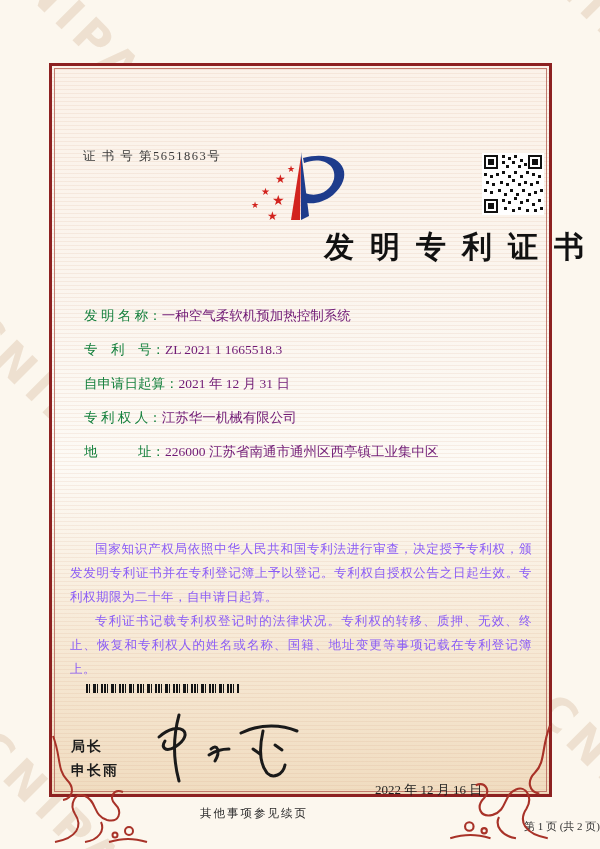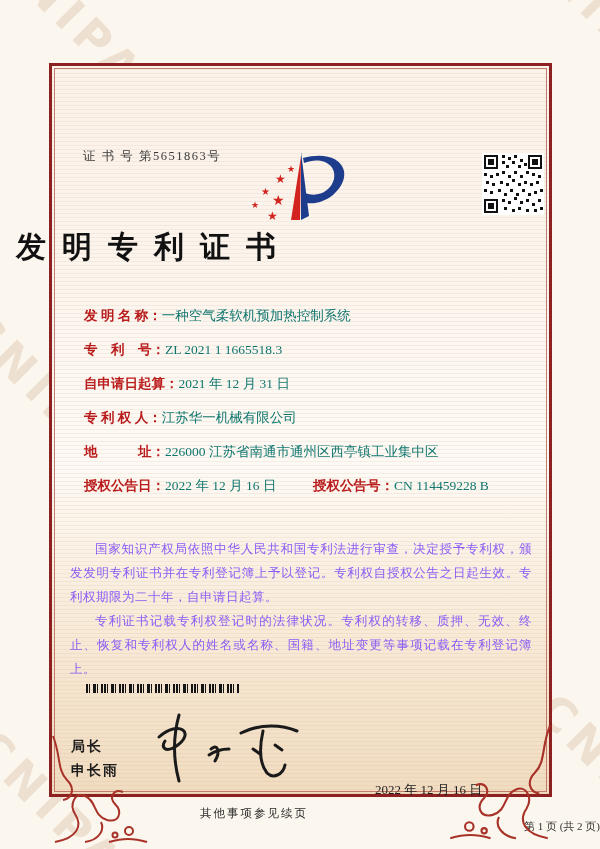--- a/index.html
+++ b/index.html
@@ -25,27 +25,27 @@
       repeating-linear-gradient(0deg, rgba(206,148,116,0.13) 0 1px, rgba(0,0,0,0) 1px 4px),
       linear-gradient(180deg,#fbf2e9 0%,#fbf5ee 30%,#fdfaf5 55%,#f7ead7 78%,#f0dcc0 100%);
   }
   .frame::after{
     content:"";position:absolute;inset:2px;border:1px solid rgba(186,104,92,0.85);
     pointer-events:none;
   }
   .abs{position:absolute;z-index:3;margin-top:48px;}
   .cert-no{left:83px;top:100px;font-size:12.5px;letter-spacing:1.5px;color:#3a3a3a;}
   .title{
-    left:0;top:179px;width:600px;text-align:left;
+    left:0;top:179px;width:600px;text-align:right;
     font-size:30px;font-weight:600;letter-spacing:16px;text-indent:16px;color:#111;
   }
   .fields{left:84px;top:261px;width:440px;font-size:13.5px;}
   .row{margin-bottom:20px;line-height:14px;white-space:nowrap;}
-  .lbl{font-weight:700;color:#b91c1c;}
-  .val{color:#0f766e;}
+  .lbl{font-weight:400;color:#15803d;}
+  .val{color:#701a75;}
   .val1{display:inline-block;width:148px;}
   .paras{left:70px;top:489px;width:462px;font-size:12.5px;line-height:24px;
          text-align:justify;color:#8b5cf6;}
   .paras p{margin:0;text-indent:2em;letter-spacing:0.5px;}
   .barcode{
     left:86px;top:636px;width:153px;height:9px;
     background:repeating-linear-gradient(90deg,
       #151515 0 2px,transparent 2px 3px,#151515 3px 4px,transparent 4px 7px,
       #151515 7px 10px,transparent 10px 11px,#151515 11px 12px,transparent 12px 15px,
       #151515 15px 17px,transparent 17px 18px);
@@ -123,23 +123,20 @@
     </div>
     <div class="row">
       <span class="lbl">自申请日起算：</span><span class="val">2021 年 12 月 31 日</span>
     </div>
     <div class="row">
       <span class="lbl">专 利 权 人：</span><span class="val">江苏华一机械有限公司</span>
     </div>
     <div class="row">
       <span class="lbl">地　　　址：</span><span class="val">226000 江苏省南通市通州区西亭镇工业集中区</span>
     </div>
-    <div class="row">
-      <span class="lbl">授权公告日：</span><span class="val val1">2022 年 12 月 16 日</span><span class="lbl">授权公告号：</span><span class="val">CN 114459228 B</span>
-    </div>
   </div>
 
   <div class="abs paras">
     <p>国家知识产权局依照中华人民共和国专利法进行审查，决定授予专利权，颁发发明专利证书并在专利登记簿上予以登记。专利权自授权公告之日起生效。专利权期限为二十年，自申请日起算。</p>
     <p>专利证书记载专利权登记时的法律状况。专利权的转移、质押、无效、终止、恢复和专利权人的姓名或名称、国籍、地址变更等事项记载在专利登记簿上。</p>
   </div>
 
   <div class="abs barcode"></div>
 
   <div class="abs officer-title">局长</div>

